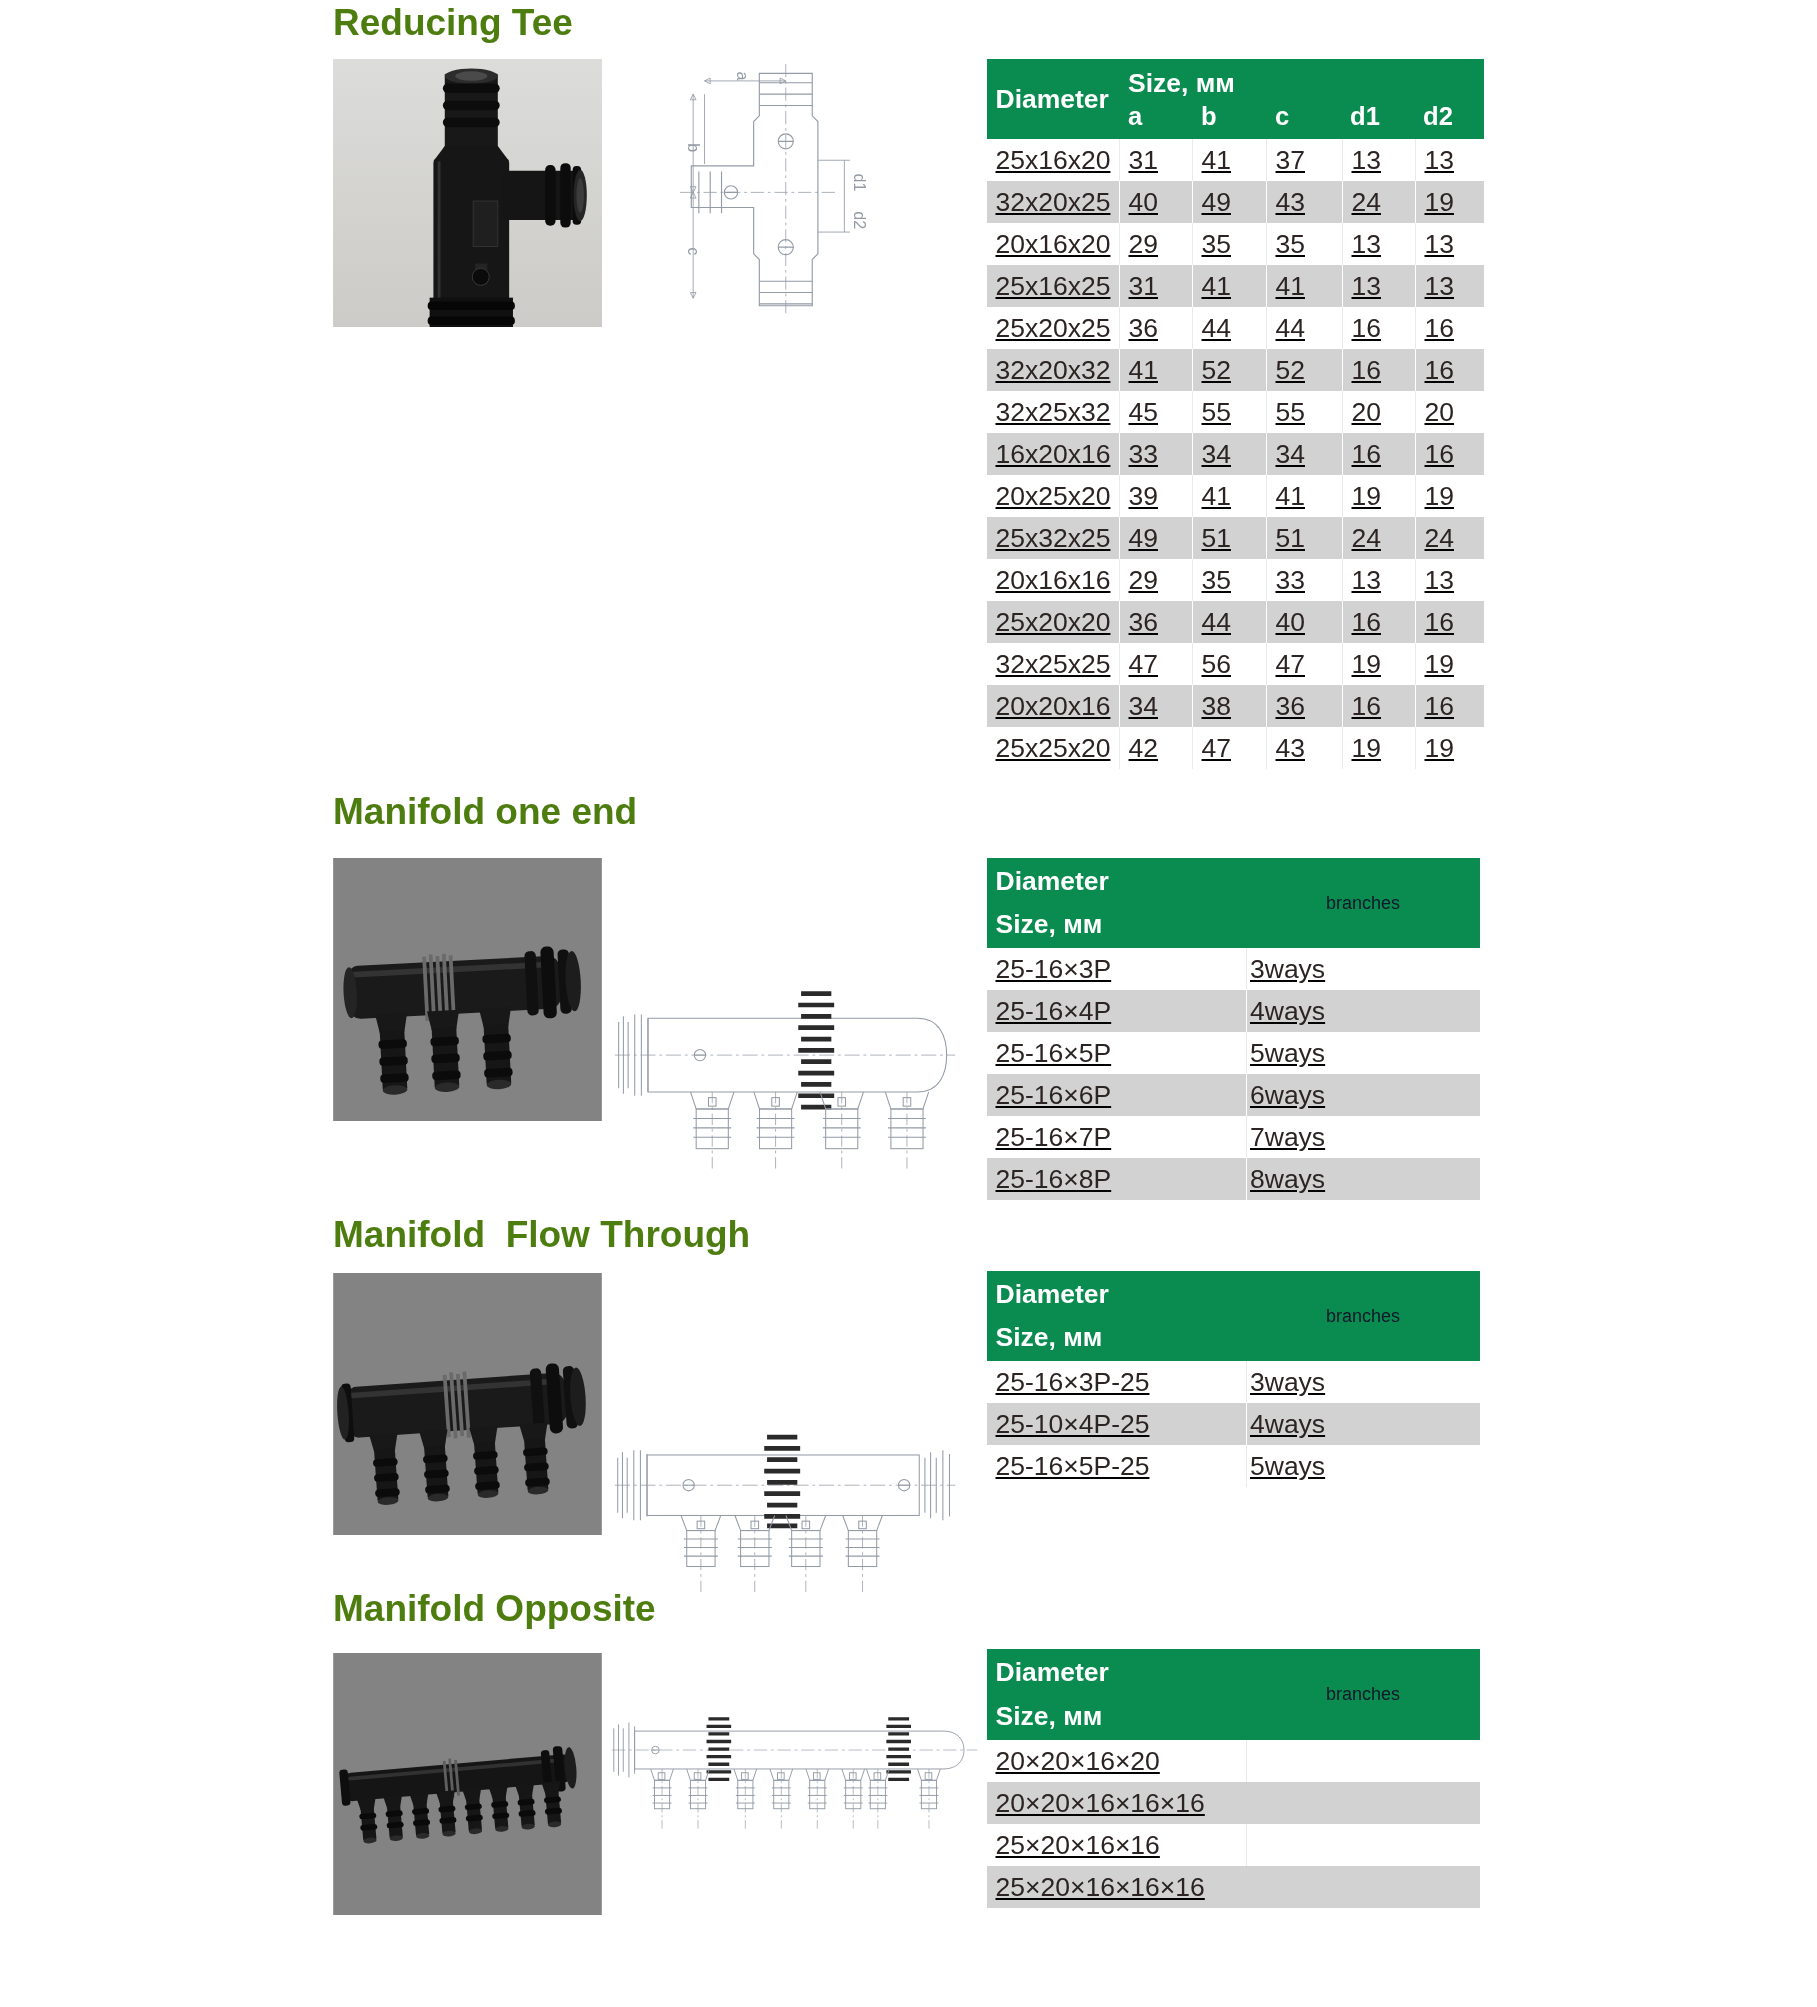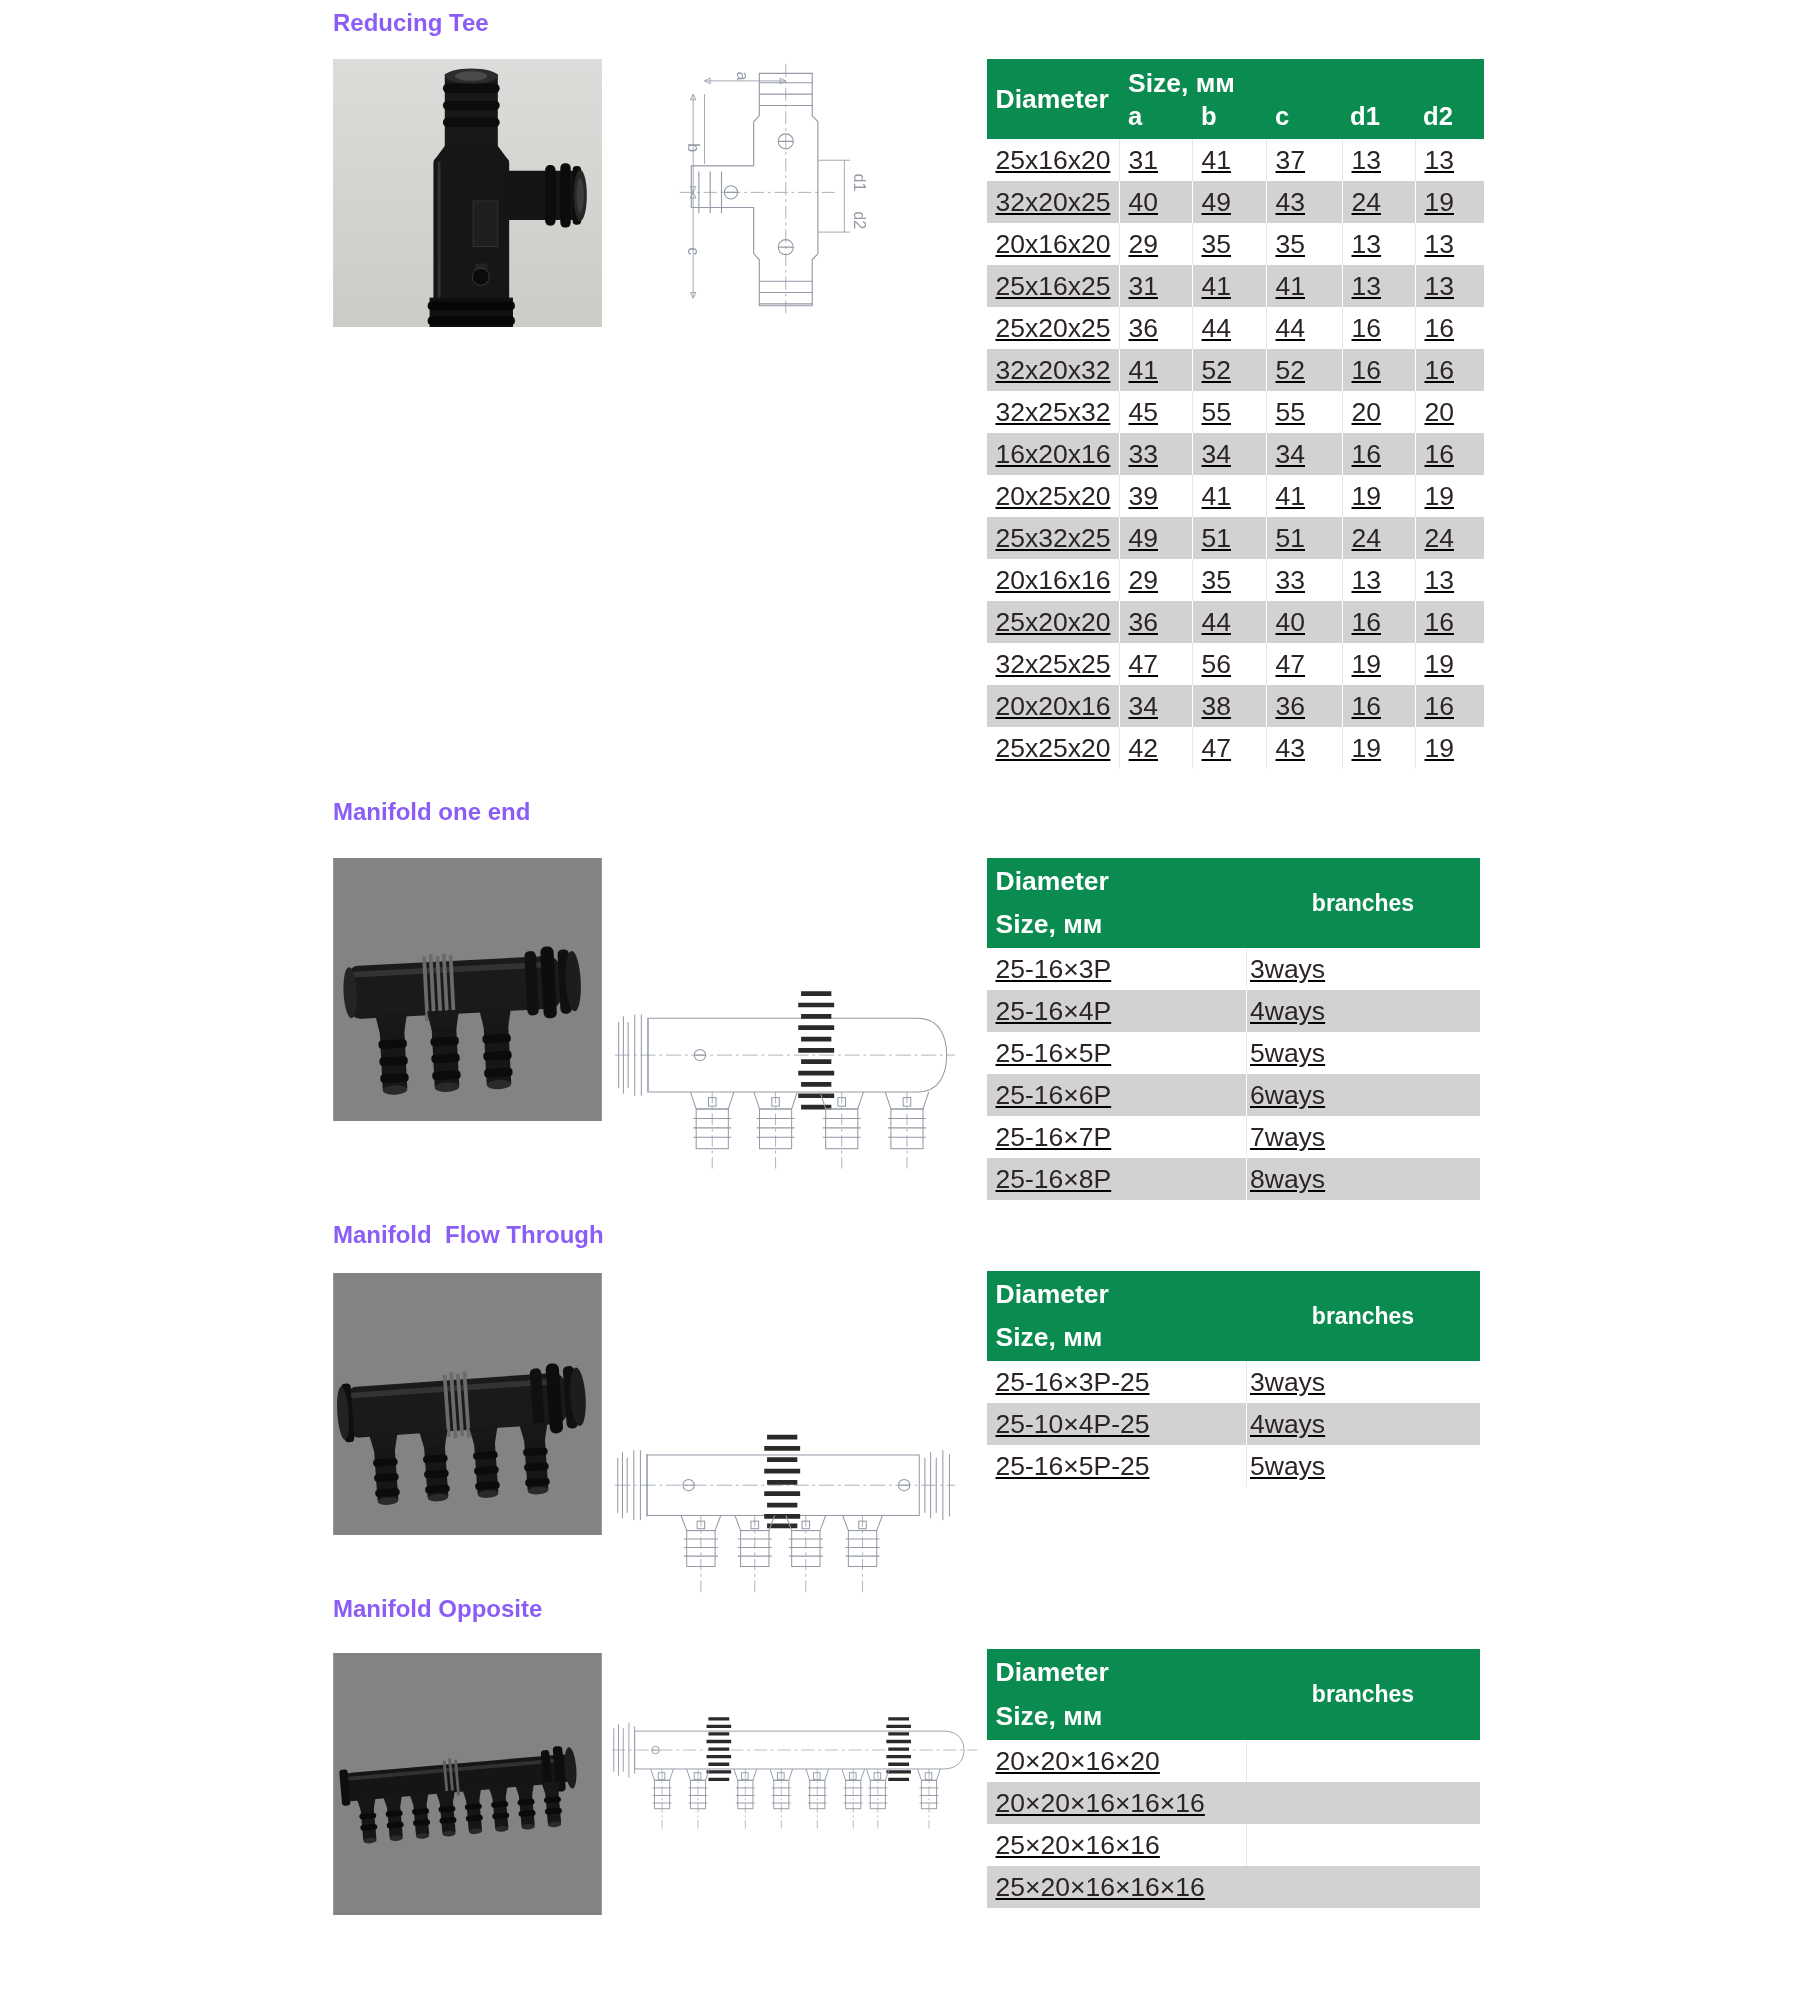--- a/index.html
+++ b/index.html
@@ -4,41 +4,41 @@
 <style>
   :root{
     --green:#0a8c50;
     --row-alt:#d2d2d2;
     --cell-text:#2b2423;
   }
   html,body{margin:0;padding:0;background:#fff;}
   .page{position:relative;width:1817px;height:2007px;background:#ffffff;
         font-family:"Liberation Sans",sans-serif;overflow:hidden;}
 
-  .sec-title{position:absolute;left:333px;font-weight:bold;font-size:24px;line-height:30px;
-             color:#8b5cf6;white-space:pre-wrap;}
+  .sec-title{position:absolute;left:333px;font-weight:bold;font-size:37px;line-height:30px;
+             color:#4d7c0f;white-space:pre-wrap;}
 
   .photo{position:absolute;left:333px;width:269px;overflow:hidden;}
   .photo svg{display:block;}
 
   .drawing{position:absolute;}
   .drawing svg{display:block;}
 
   .table{position:absolute;left:987px;}
   .thead{position:relative;background:var(--green);}
   .h-diameter{position:absolute;left:8.5px;top:0;height:100%;display:flex;align-items:center;
               font-size:26.5px;font-weight:bold;color:#fff;}
   .h-sizegroup{position:absolute;left:141px;top:8.5px;font-size:26.5px;font-weight:bold;color:#fff;}
   .h-col{position:absolute;top:43px;font-size:25.6px;font-weight:bold;color:#fff;}
 
   .mhead{position:relative;background:var(--green);height:90px;}
   .mh1{position:absolute;left:8.5px;top:7.6px;font-size:26.5px;font-weight:bold;color:#fff;}
   .mh2{position:absolute;left:8.5px;bottom:7.6px;font-size:26.5px;font-weight:bold;color:#fff;}
   .mhb{position:absolute;left:259px;top:0;width:234px;height:100%;display:flex;
-       align-items:center;justify-content:center;font-size:23px;font-weight:bold;color:#ffffff;}
+       align-items:center;justify-content:center;font-size:18px;font-weight:normal;color:#0f172a;}
 
   .tbody{position:relative;text-decoration:underline;}
   .trow{display:flex;height:42px;background:#fff;}
   .trow.alt{background:var(--row-alt);}
   .tcell{display:flex;align-items:center;box-sizing:border-box;padding-left:8.5px;
          font-size:26.5px;color:var(--cell-text);height:100%;}
   .trow .tcell + .tcell{border-left:1.9px solid #eaeaea;}
   .trow.alt .tcell + .tcell{border-left-color:#ffffff;}
   #manifold-opposite-table .trow.alt .tcell + .tcell{border-left-color:transparent;}
 

